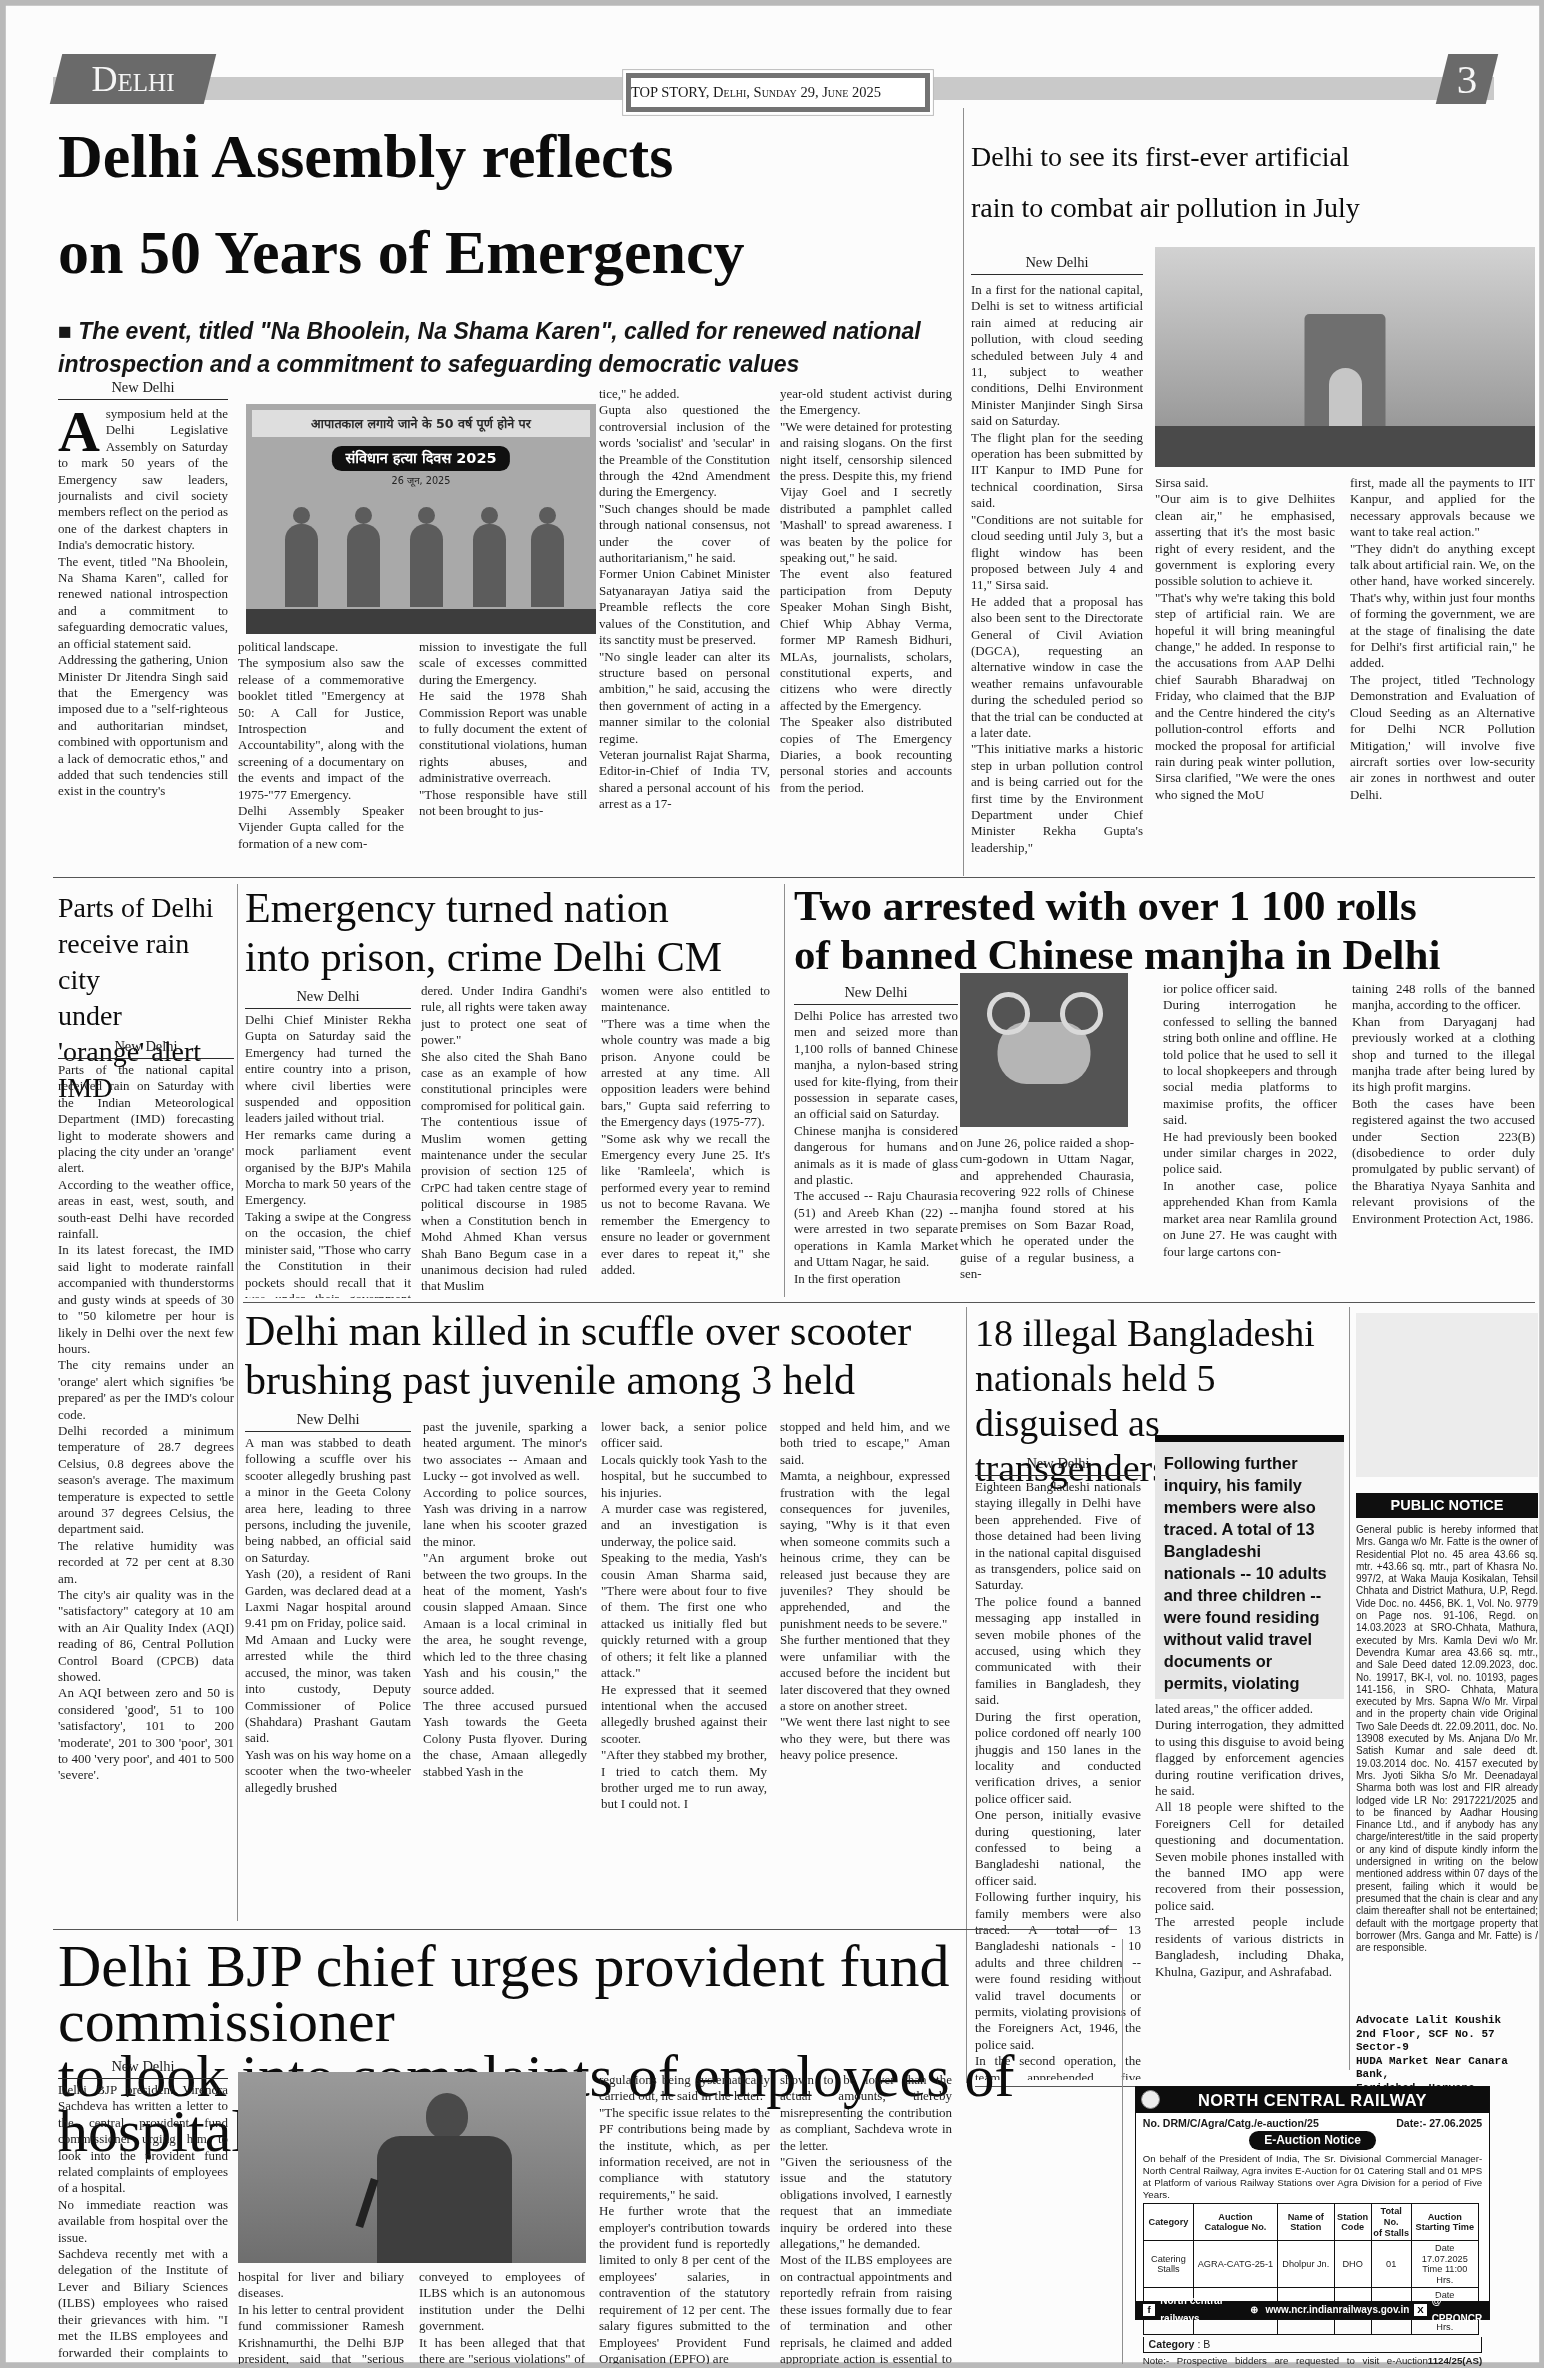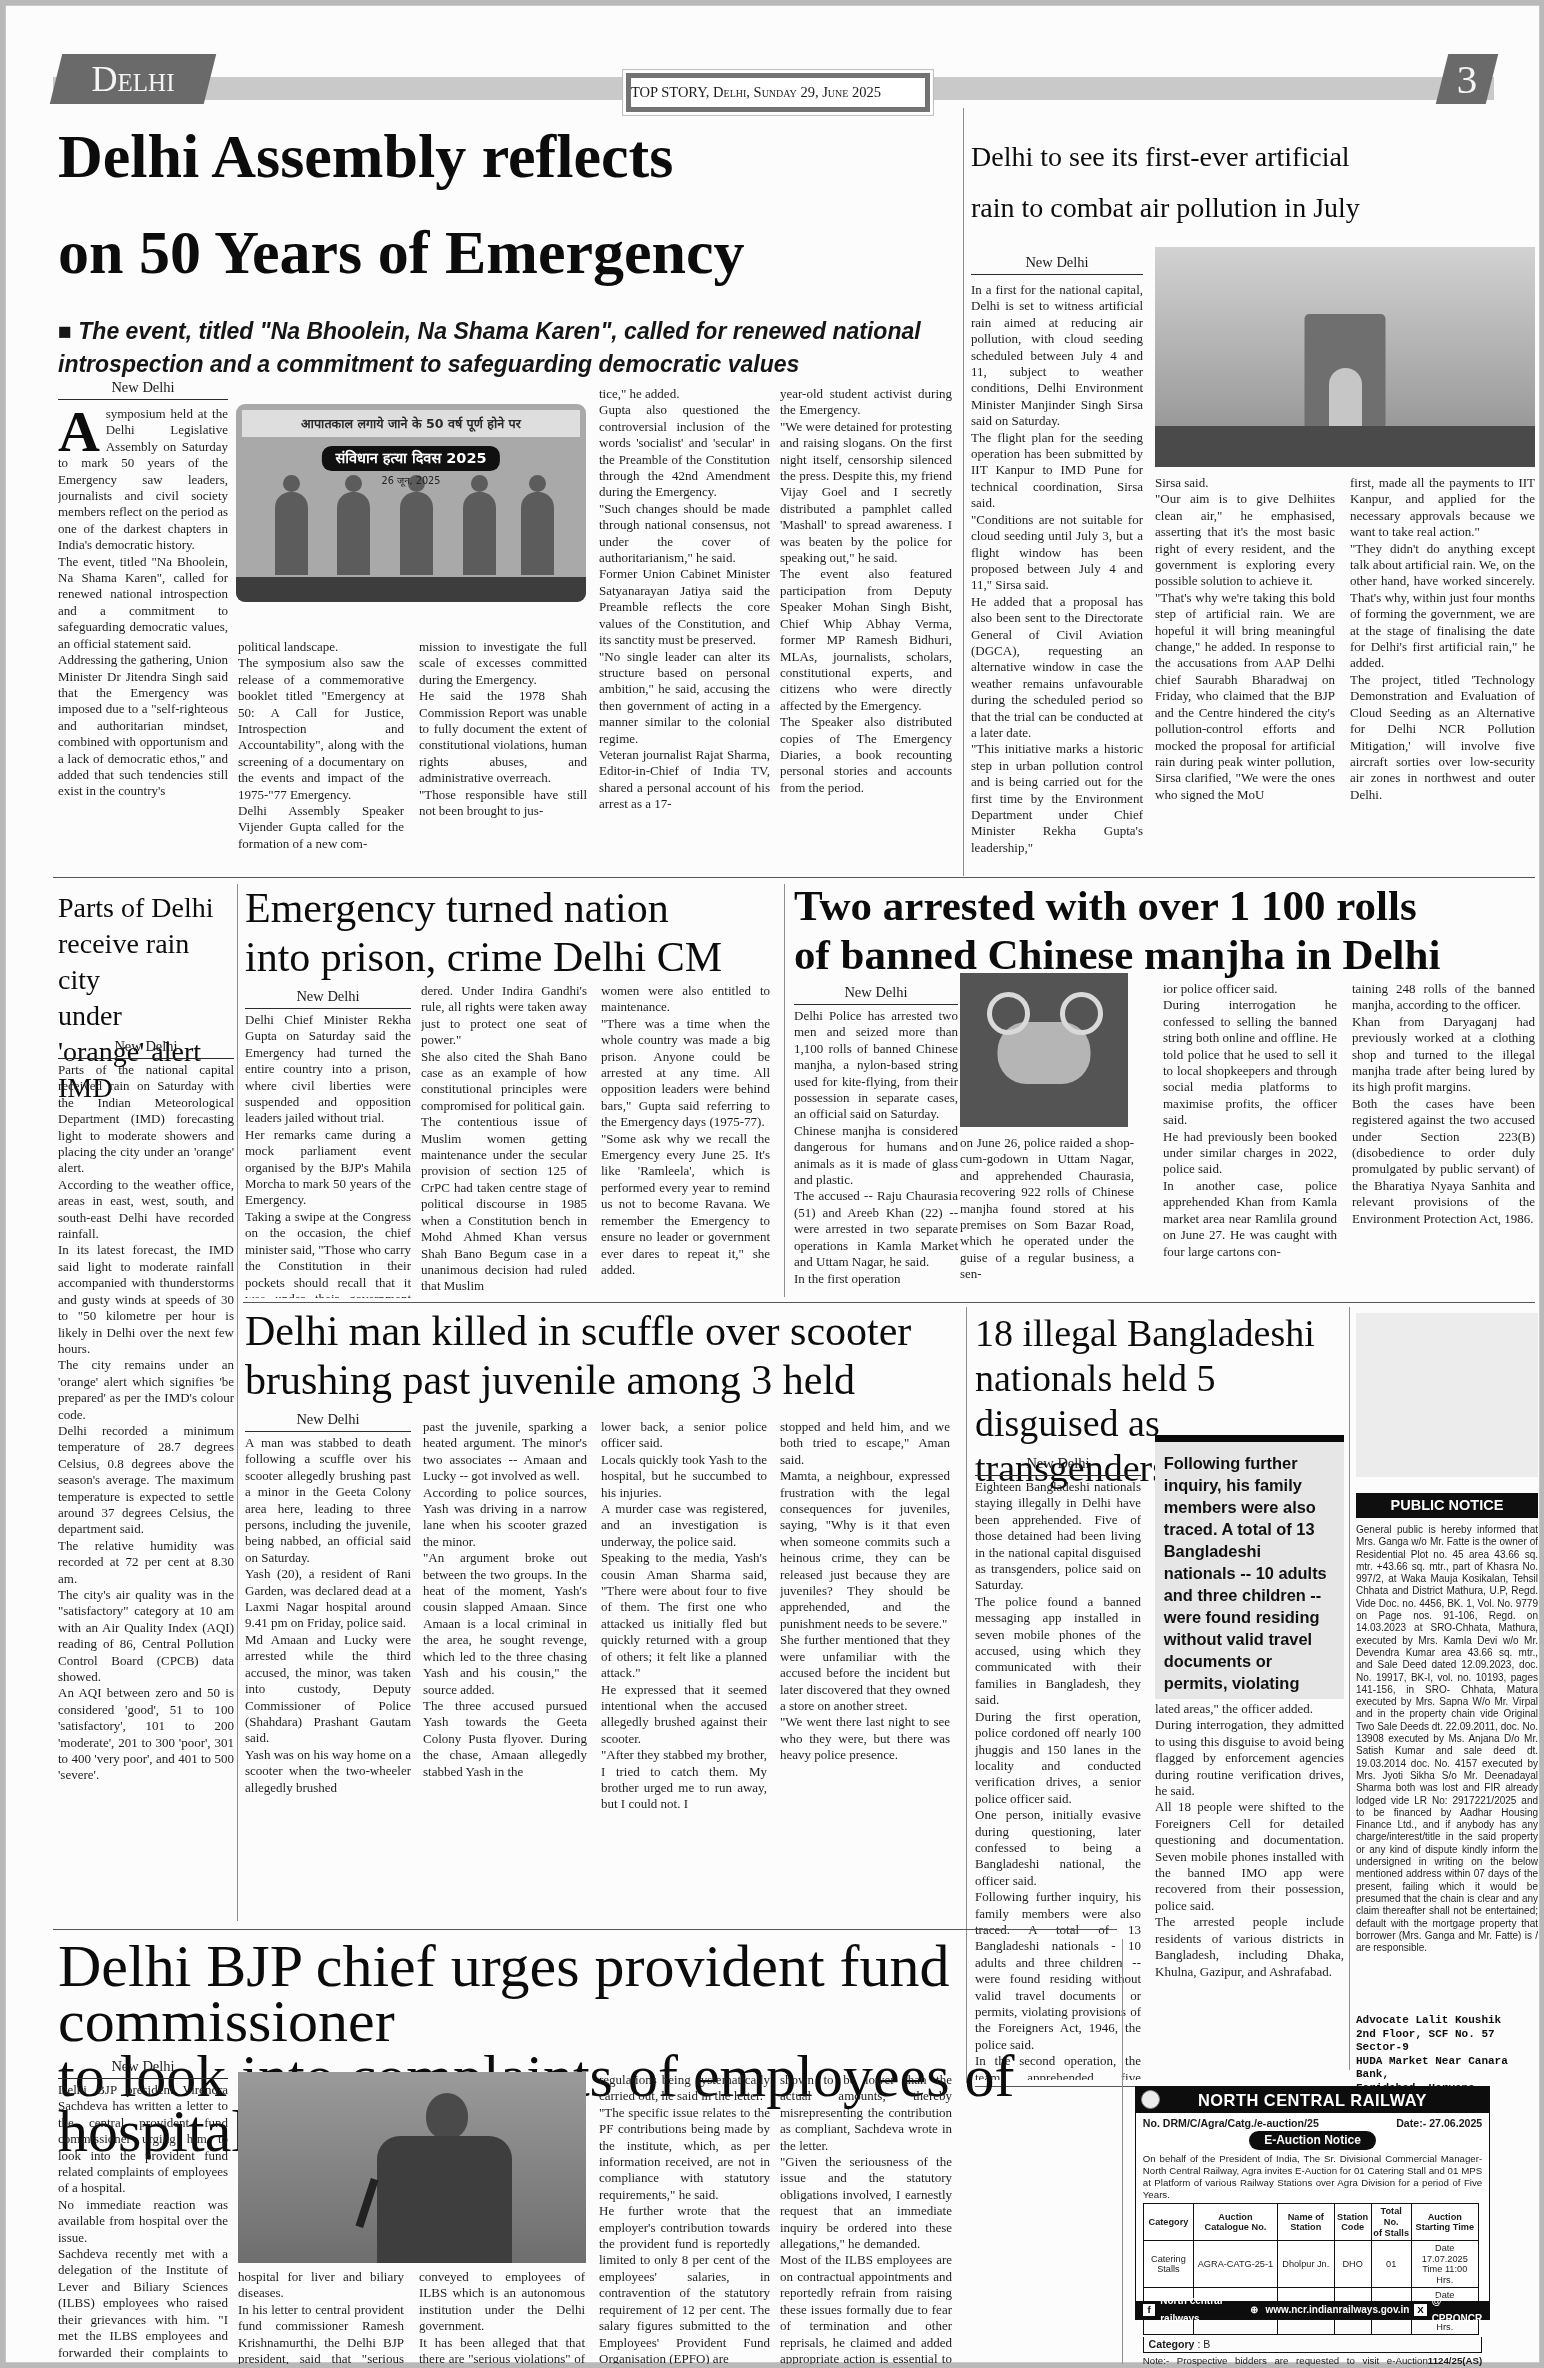--- a/index.html
+++ b/index.html
@@ -98,21 +98,21 @@
 
   <section>
     <div class="hl" style="left:58px;top:108px;width:903px;font-size:62px;line-height:96px;font-weight:700;">Delhi Assembly reflects
 on 50 Years of Emergency</div>
     <div class="subhead" style="left:58px;top:315px;width:874px;">■ The event, titled "Na Bhoolein, Na Shama Karen", called for renewed national
 introspection and a commitment to safeguarding democratic values</div>
     <div class="byline" style="left:58px;top:378px;width:170px;">New Delhi</div>
     <div class="col" style="left:58px;top:406px;width:170px;height:469px;"><span class="dropcap">A</span><span>symposium held at the Delhi Legislative Assembly on Saturday to mark 50 years of the Emergency saw leaders, journalists and civil society members reflect on the period as one of the darkest chapters in India's democratic history.
 The event, titled "Na Bhoolein, Na Shama Karen", called for renewed national introspection and a commitment to safeguarding democratic values, an official statement said.
 Addressing the gathering, Union Minister Dr Jitendra Singh said that the Emergency was imposed due to a "self-righteous and authoritarian mindset, combined with opportunism and a lack of democratic ethos," and added that such tendencies still exist in the country's</span></div>
-    <div class="photo" style="left:236px;top:404px;width:350px;height:198px;border-radius:9px;">
+    <div class="photo" style="left:246px;top:404px;width:350px;height:230px;">
       <div class="stage"></div>
       <span class="fig" style="left:39px;"></span>
       <span class="fig" style="left:101px;"></span>
       <span class="fig" style="left:164px;"></span>
       <span class="fig" style="left:227px;"></span>
       <span class="fig" style="left:285px;"></span>
       <div class="ph-banner">आपातकाल लगाये जाने के 50 वर्ष पूर्ण होने पर</div>
       <div class="ph-plate">संविधान हत्या दिवस 2025</div>
       <div class="ph-date">26 जून, 2025</div>
     </div>

